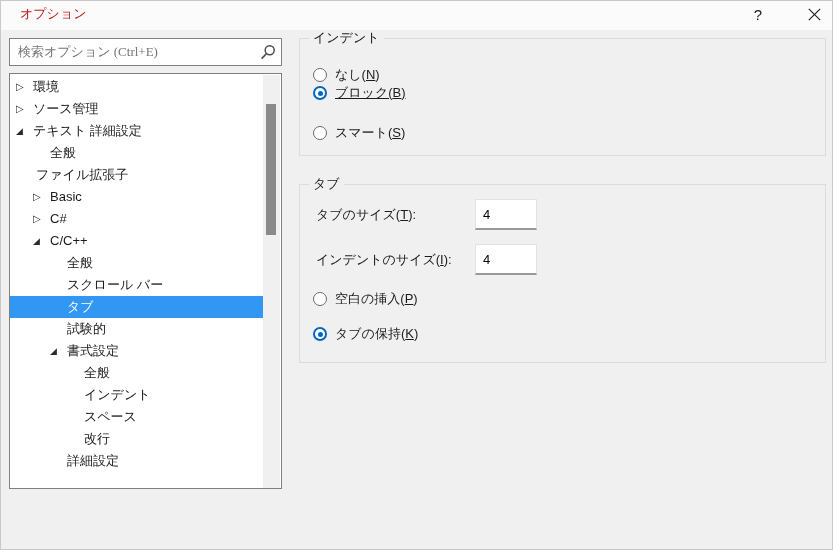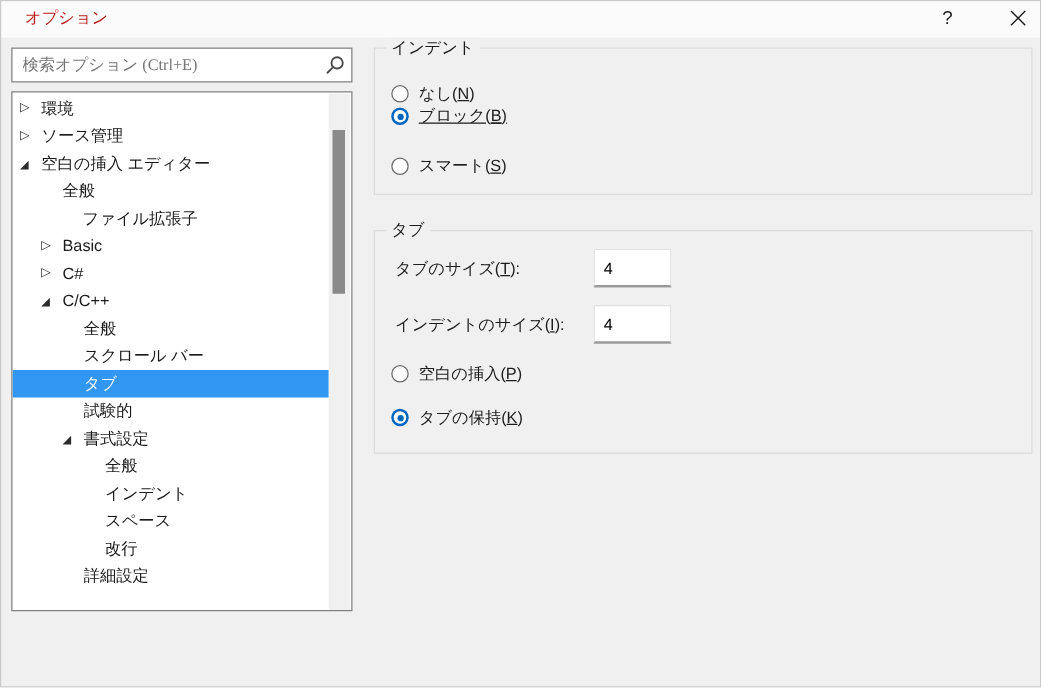--- a/index.html
+++ b/index.html
@@ -86,27 +86,27 @@
         <div class="tree-row" style="padding-left: 6px;">
           <span class="tree-arrow">▷</span>
           <span class="tree-label">環境</span>
         </div>
         <div class="tree-row" style="padding-left: 6px;">
           <span class="tree-arrow">▷</span>
           <span class="tree-label">ソース管理</span>
         </div>
         <div class="tree-row" style="padding-left: 6px;">
           <span class="tree-arrow expanded">◢</span>
-          <span class="tree-label">空白の挿入 エディター</span>
+          <span class="tree-label">テキスト 詳細設定</span>
         </div>
         <div class="tree-row" style="padding-left: 23px;">
           <span class="tree-arrow"></span>
           <span class="tree-label">全般</span>
         </div>
-        <div class="tree-row" style="padding-left: 39px;">
+        <div class="tree-row" style="padding-left: 9px;">
           <span class="tree-arrow"></span>
           <span class="tree-label">ファイル拡張子</span>
         </div>
         <div class="tree-row" style="padding-left: 23px;">
           <span class="tree-arrow">▷</span>
           <span class="tree-label">Basic</span>
         </div>
         <div class="tree-row" style="padding-left: 23px;">
           <span class="tree-arrow">▷</span>
           <span class="tree-label">C#</span>

